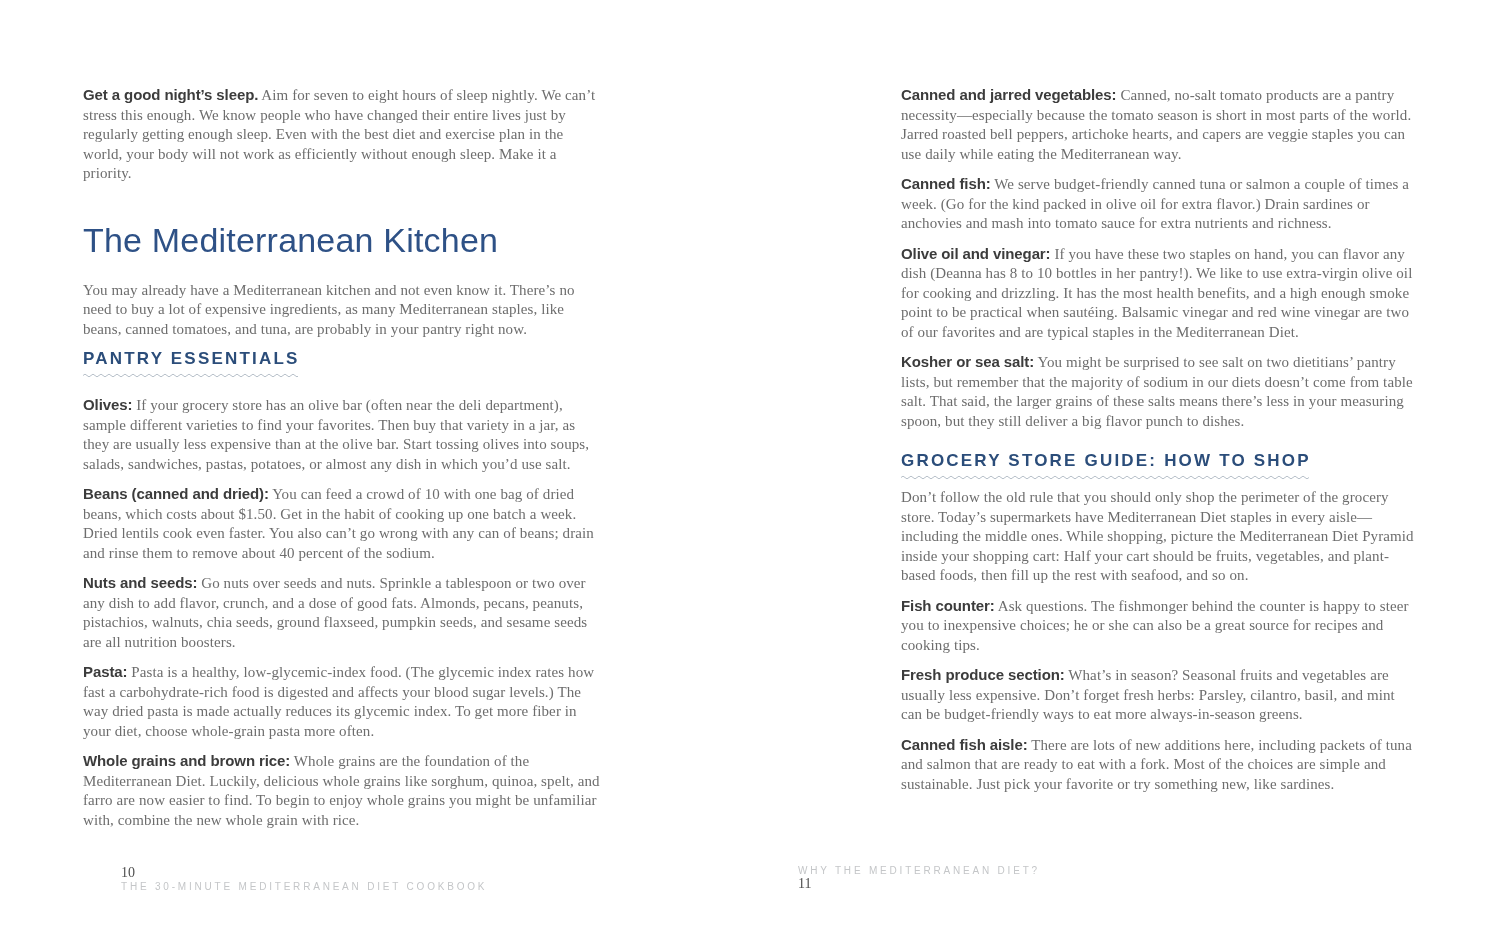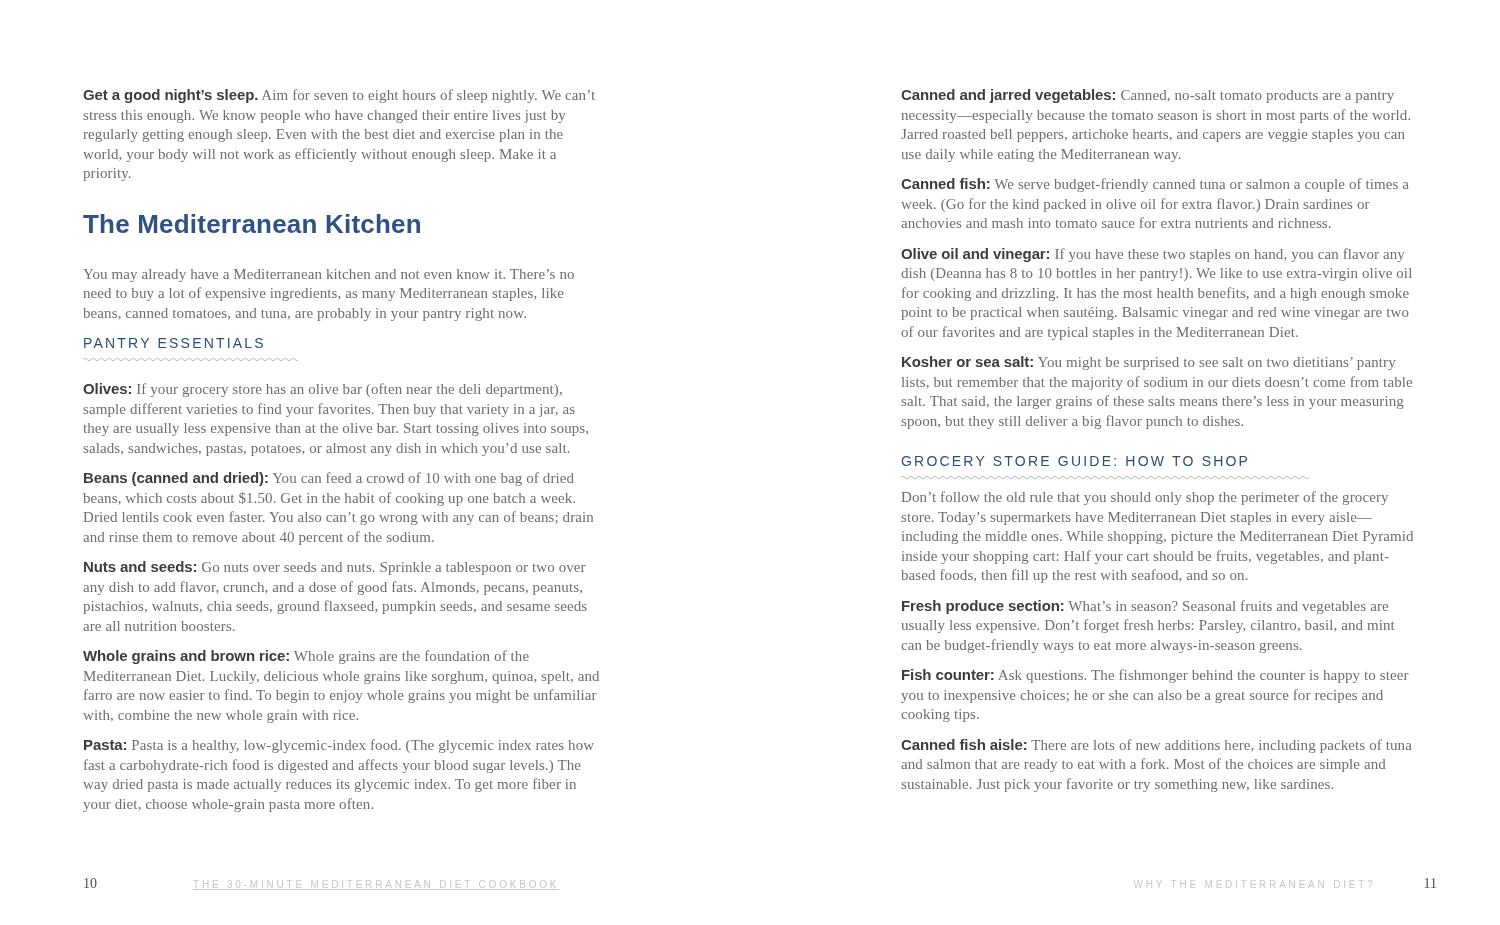--- a/index.html
+++ b/index.html
@@ -24,65 +24,66 @@
     letter-spacing:0.1px;
   }
   .lead{
     font-family:"Liberation Sans","DejaVu Sans",sans-serif;
     font-weight:bold;
     color:#3c3c3c;
     letter-spacing:-0.1px;
   }
   .chapter-title{
     font-family:"Liberation Sans","DejaVu Sans",sans-serif;
-    font-weight:700;
-    font-size:26px;
+    font-weight:400;
+    font-size:34px;
     line-height:44px;
     color:#2e5186;
     letter-spacing:0.2px;
-    margin:18px 0 19px 0;
+    margin:34px 0 19px 0;
   }
   .section-head-wrap{margin:3px 0 0 0;}
   .section-head{
     display:inline-block;
     font-family:"Liberation Sans","DejaVu Sans",sans-serif;
-    font-weight:normal;
-    font-size:14px;
+    font-weight:bold;
+    font-size:17px;
     line-height:20px;
     color:#2b4d7a;
     letter-spacing:2.2px;
     margin:0;
   }
   svg.wavy{display:block;margin-top:3px;}
   .wave-gap-lg{margin-bottom:16px;}
   .wave-gap-sm{margin-bottom:7px;}
   .grocery-head-wrap{margin-top:20px;}
 
   .footer{
     position:absolute;
     bottom:33px;
     left:0;right:0;
     display:flex;
     align-items:baseline;
     font-size:10px;
+    flex-direction:column;
   }
   .footer-left{padding-left:83px;}
   .footer-right{padding-right:63px;justify-content:flex-end;}
   .page-num{
     font-family:"Liberation Serif","DejaVu Serif",serif;
     font-size:14px;
     color:#4f4f4f;
   }
   .running-title{
     font-family:"Liberation Sans","DejaVu Sans",sans-serif;
     font-size:10px;
     letter-spacing:2.8px;
     color:#c4c6c8;
   }
-  .footer-left .running-title{margin-left:96px;text-decoration:underline;}
+  .footer-left .running-title{margin-left:38px;}
   .footer-right .page-num{margin-left:48px;}
 </style>
 </head>
 <body>
 
 <div class="spread">
 
   <div class="page page-left">
 
     <p class="body-par">
@@ -107,26 +108,26 @@
     </p>
     <p class="body-par">
       <span class="lead">Beans (canned and dried):</span>
       <span>You can feed a crowd of 10 with one bag of dried beans, which costs about $1.50. Get in the habit of cooking up one batch a week. Dried lentils cook even faster. You also can’t go wrong with any can of beans; drain and rinse them to remove about 40 percent of the sodium.</span>
     </p>
     <p class="body-par">
       <span class="lead">Nuts and seeds:</span>
       <span>Go nuts over seeds and nuts. Sprinkle a tablespoon or two over any dish to add flavor, crunch, and a dose of good fats. Almonds, pecans, peanuts, pistachios, walnuts, chia seeds, ground flaxseed, pumpkin seeds, and sesame seeds are all nutrition boosters.</span>
     </p>
     <p class="body-par">
+      <span class="lead">Pasta:</span>
+      <span>Pasta is a healthy, low-glycemic-index food. (The glycemic index rates how fast a carbohydrate-rich food is digested and affects your blood sugar levels.) The way dried pasta is made actually reduces its glycemic index. To get more fiber in your diet, choose whole-grain pasta more often.</span>
+    </p>
+    <p class="body-par">
       <span class="lead">Whole grains and brown rice:</span>
       <span>Whole grains are the foundation of the Mediterranean Diet. Luckily, delicious whole grains like sorghum, quinoa, spelt, and farro are now easier to find. To begin to enjoy whole grains you might be unfamiliar with, combine the new whole grain with rice.</span>
-    </p>
-    <p class="body-par">
-      <span class="lead">Pasta:</span>
-      <span>Pasta is a healthy, low-glycemic-index food. (The glycemic index rates how fast a carbohydrate-rich food is digested and affects your blood sugar levels.) The way dried pasta is made actually reduces its glycemic index. To get more fiber in your diet, choose whole-grain pasta more often.</span>
     </p>
 
     <div class="footer footer-left">
       <span class="page-num">10</span>
       <span class="running-title">THE 30-MINUTE MEDITERRANEAN DIET COOKBOOK</span>
     </div>
   </div>
 
   <div class="page page-right">
 
@@ -150,26 +151,26 @@
     <div class="section-head-wrap grocery-head-wrap wave-gap-sm">
       <h3 class="section-head">GROCERY STORE GUIDE: HOW TO SHOP</h3>
       <svg class="wavy" width="408" height="7" viewBox="0 0 408 7">
           <path d="M0 3.5 Q 2 0.8, 4 3.5 Q 6 6.2, 8 3.5 Q 10 0.8, 12 3.5 Q 14 6.2, 16 3.5 Q 18 0.8, 20 3.5 Q 22 6.2, 24 3.5 Q 26 0.8, 28 3.5 Q 30 6.2, 32 3.5 Q 34 0.8, 36 3.5 Q 38 6.2, 40 3.5 Q 42 0.8, 44 3.5 Q 46 6.2, 48 3.5 Q 50 0.8, 52 3.5 Q 54 6.2, 56 3.5 Q 58 0.8, 60 3.5 Q 62 6.2, 64 3.5 Q 66 0.8, 68 3.5 Q 70 6.2, 72 3.5 Q 74 0.8, 76 3.5 Q 78 6.2, 80 3.5 Q 82 0.8, 84 3.5 Q 86 6.2, 88 3.5 Q 90 0.8, 92 3.5 Q 94 6.2, 96 3.5 Q 98 0.8, 100 3.5 Q 102 6.2, 104 3.5 Q 106 0.8, 108 3.5 Q 110 6.2, 112 3.5 Q 114 0.8, 116 3.5 Q 118 6.2, 120 3.5 Q 122 0.8, 124 3.5 Q 126 6.2, 128 3.5 Q 130 0.8, 132 3.5 Q 134 6.2, 136 3.5 Q 138 0.8, 140 3.5 Q 142 6.2, 144 3.5 Q 146 0.8, 148 3.5 Q 150 6.2, 152 3.5 Q 154 0.8, 156 3.5 Q 158 6.2, 160 3.5 Q 162 0.8, 164 3.5 Q 166 6.2, 168 3.5 Q 170 0.8, 172 3.5 Q 174 6.2, 176 3.5 Q 178 0.8, 180 3.5 Q 182 6.2, 184 3.5 Q 186 0.8, 188 3.5 Q 190 6.2, 192 3.5 Q 194 0.8, 196 3.5 Q 198 6.2, 200 3.5 Q 202 0.8, 204 3.5 Q 206 6.2, 208 3.5 Q 210 0.8, 212 3.5 Q 214 6.2, 216 3.5 Q 218 0.8, 220 3.5 Q 222 6.2, 224 3.5 Q 226 0.8, 228 3.5 Q 230 6.2, 232 3.5 Q 234 0.8, 236 3.5 Q 238 6.2, 240 3.5 Q 242 0.8, 244 3.5 Q 246 6.2, 248 3.5 Q 250 0.8, 252 3.5 Q 254 6.2, 256 3.5 Q 258 0.8, 260 3.5 Q 262 6.2, 264 3.5 Q 266 0.8, 268 3.5 Q 270 6.2, 272 3.5 Q 274 0.8, 276 3.5 Q 278 6.2, 280 3.5 Q 282 0.8, 284 3.5 Q 286 6.2, 288 3.5 Q 290 0.8, 292 3.5 Q 294 6.2, 296 3.5 Q 298 0.8, 300 3.5 Q 302 6.2, 304 3.5 Q 306 0.8, 308 3.5 Q 310 6.2, 312 3.5 Q 314 0.8, 316 3.5 Q 318 6.2, 320 3.5 Q 322 0.8, 324 3.5 Q 326 6.2, 328 3.5 Q 330 0.8, 332 3.5 Q 334 6.2, 336 3.5 Q 338 0.8, 340 3.5 Q 342 6.2, 344 3.5 Q 346 0.8, 348 3.5 Q 350 6.2, 352 3.5 Q 354 0.8, 356 3.5 Q 358 6.2, 360 3.5 Q 362 0.8, 364 3.5 Q 366 6.2, 368 3.5 Q 370 0.8, 372 3.5 Q 374 6.2, 376 3.5 Q 378 0.8, 380 3.5 Q 382 6.2, 384 3.5 Q 386 0.8, 388 3.5 Q 390 6.2, 392 3.5 Q 394 0.8, 396 3.5 Q 398 6.2, 400 3.5 Q 402 0.8, 404 3.5 Q 406 6.2, 408 3.5" fill="none" stroke="#b9c2cb" stroke-width="1"></path>
         </svg>
     </div>
 
     <p class="body-par">Don’t follow the old rule that you should only shop the perimeter of the grocery store. Today’s supermarkets have Mediterranean Diet staples in every aisle—including the middle ones. While shopping, picture the Mediterranean Diet Pyramid inside your shopping cart: Half your cart should be fruits, vegetables, and plant-based foods, then fill up the rest with seafood, and so on.</p>
 
     <p class="body-par">
+      <span class="lead">Fish counter:</span>
+      <span>Ask questions. The fishmonger behind the counter is happy to steer you to inexpensive choices; he or she can also be a great source for recipes and cooking tips.</span>
+    </p>
+    <p class="body-par">
       <span class="lead">Fresh produce section:</span>
       <span>What’s in season? Seasonal fruits and vegetables are usually less expensive. Don’t forget fresh herbs: Parsley, cilantro, basil, and mint can be budget-friendly ways to eat more always-in-season greens.</span>
-    </p>
-    <p class="body-par">
-      <span class="lead">Fish counter:</span>
-      <span>Ask questions. The fishmonger behind the counter is happy to steer you to inexpensive choices; he or she can also be a great source for recipes and cooking tips.</span>
     </p>
     <p class="body-par">
       <span class="lead">Canned fish aisle:</span>
       <span>There are lots of new additions here, including packets of tuna and salmon that are ready to eat with a fork. Most of the choices are simple and sustainable. Just pick your favorite or try something new, like sardines.</span>
     </p>
 
     <div class="footer footer-right">
       <span class="running-title">WHY THE MEDITERRANEAN DIET?</span>
       <span class="page-num">11</span>
     </div>

